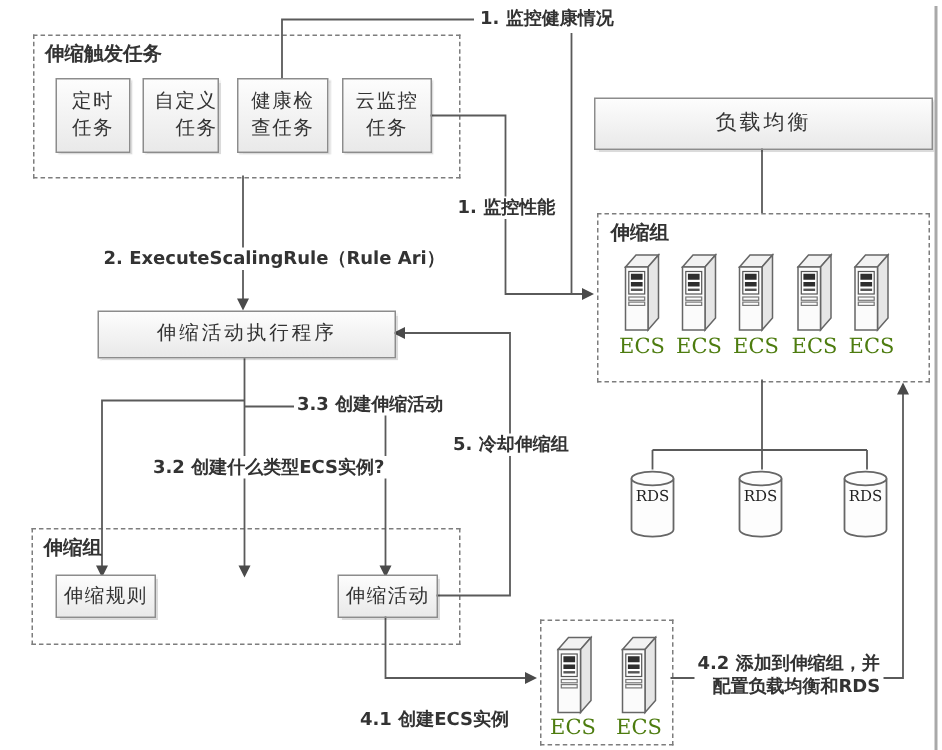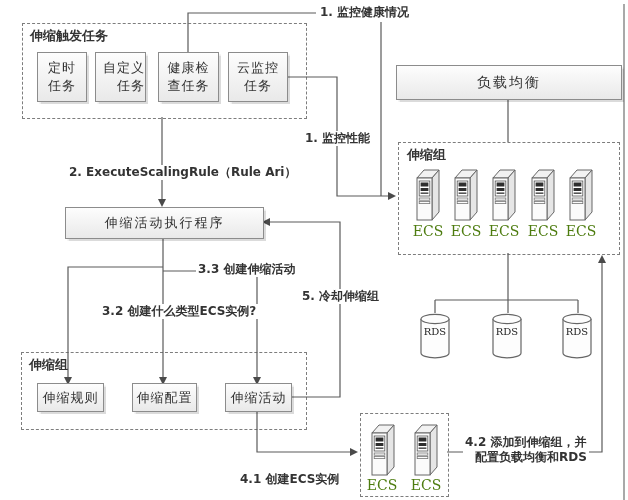--- a/index.html
+++ b/index.html
@@ -162,21 +162,20 @@
   <svg class="cyl" style="left:562px;top:313px">
       <use href="#sym-cylinder"></use>
     </svg>
   <div class="rds-lbl" style="left:420px;top:326px;width:30px">RDS</div>
   <div class="rds-lbl" style="left:492px;top:326px;width:30px">RDS</div>
   <div class="rds-lbl" style="left:562px;top:326px;width:30px">RDS</div>
 
   <div id="sg-left" class="dgroup"></div>
   <div id="sg-left-title" class="gtitle">伸缩组</div>
   <div id="rule-box" class="box">伸缩规则</div>
-  <div id="conf-box" class="box">伸缩配置</div>
   <div id="act-box" class="box">伸缩活动</div>
 
   <div id="new-group" class="dgroup"></div>
   <svg class="server" style="left:371px;top:423px">
       <use href="#sym-server"></use>
     </svg>
   <svg class="server" style="left:414px;top:423px">
       <use href="#sym-server"></use>
     </svg>
   <div class="unit-lbl" style="left:364px;top:477px;width:36px">ECS</div>

